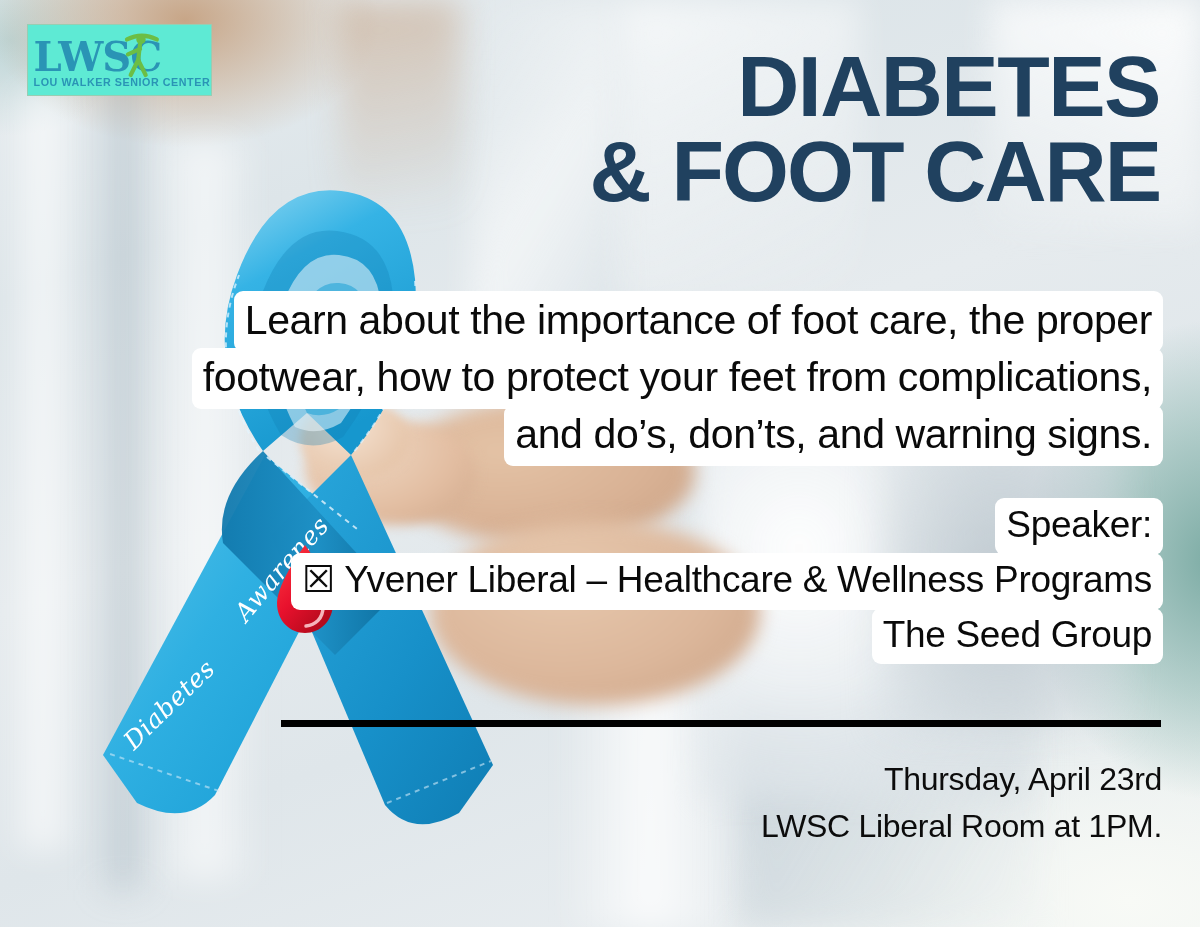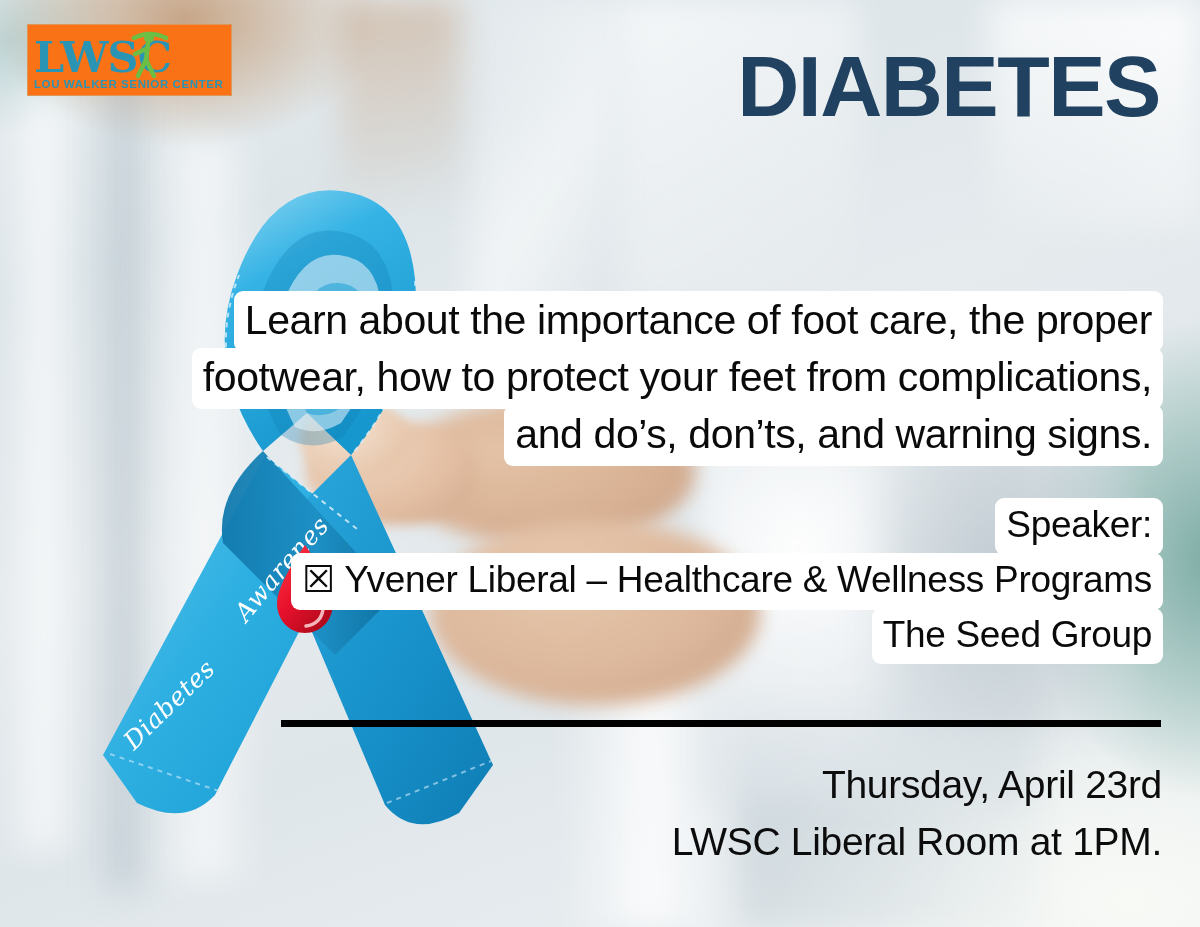--- a/index.html
+++ b/index.html
@@ -58,22 +58,22 @@
   
   #ribbon { position:absolute; left:95px; top:155px; width:420px; height:660px; }
   #ribbon svg { width:100%; height:100%; overflow:visible; }
   .rib-script {
     font-family:"DejaVu Serif", serif; font-style:italic;
     fill:#ffffff; font-size:25px; letter-spacing:0.5px;
   }
 
   
   #logo {
-    position:absolute; left:27px; top:24px; width:205px; height:72px;
-    background:#f97316; border:1px solid rgba(200,180,150,0.55);
+    position:absolute; left:27px; top:24px; width:185px; height:72px;
+    background:#5eead4; border:1px solid rgba(200,180,150,0.55);
     display:flex; align-items:center; 
   }
   #logo svg { width:196px; height:64px; }
 
   
   #title {
     position:absolute; right:40px; top:44px;
     text-align:right; color:#20415f;
     font-weight:bold; font-size:86px; line-height:0.99;
     letter-spacing:-1.5px;
@@ -102,21 +102,21 @@
   
   #divider {
     position:absolute; left:281px; top:720px; width:880px; height:7px;
     background:#000000;
   }
 
   
   #date-block {
     position:absolute; right:38px; top:756px; width:900px;
     text-align:right; color:#0c0c0c;
-    font-size:39px; font-weight:normal; line-height:1.47; letter-spacing:-0.3px;
+    font-size:32px; font-weight:normal; line-height:1.47; letter-spacing:-0.3px;
   }
 </style>
 </head>
 <body>
 
 <div id="poster">
 
   <div class="bg-base"></div>
   <div class="fold f1"></div>
   <div class="fold f2"></div>
@@ -210,20 +210,21 @@
         <path d="M118 32 L 126 48"></path>
         <path d="M120 20 L 107 26"></path>
       </g>
       <circle cx="121" cy="10" r="5" fill="#6cbe45"></circle>
       <text x="6" y="60" font-family="Liberation Sans, sans-serif" font-weight="bold" font-size="11.5" fill="#2a94b5" letter-spacing="0.6">LOU WALKER SENIOR CENTER</text>
     </svg>
   </div>
 
   <div id="title">
     <div class="l1">DIABETES</div>
+    <div class="l2">&amp; FOOT CARE</div>
   </div>
 
   <div id="speaker-block" class="hl-block">
     <div class="row"><span class="line">Speaker:</span></div>
     <div class="row"><span class="line">☒ Yvener Liberal – Healthcare &amp; Wellness Programs</span></div>
     <div class="row"><span class="line">The Seed Group</span></div>
   </div>
 
   <div id="body-text" class="hl-block">
     <div class="row"><span class="line">Learn about the importance of foot care, the proper</span></div>

